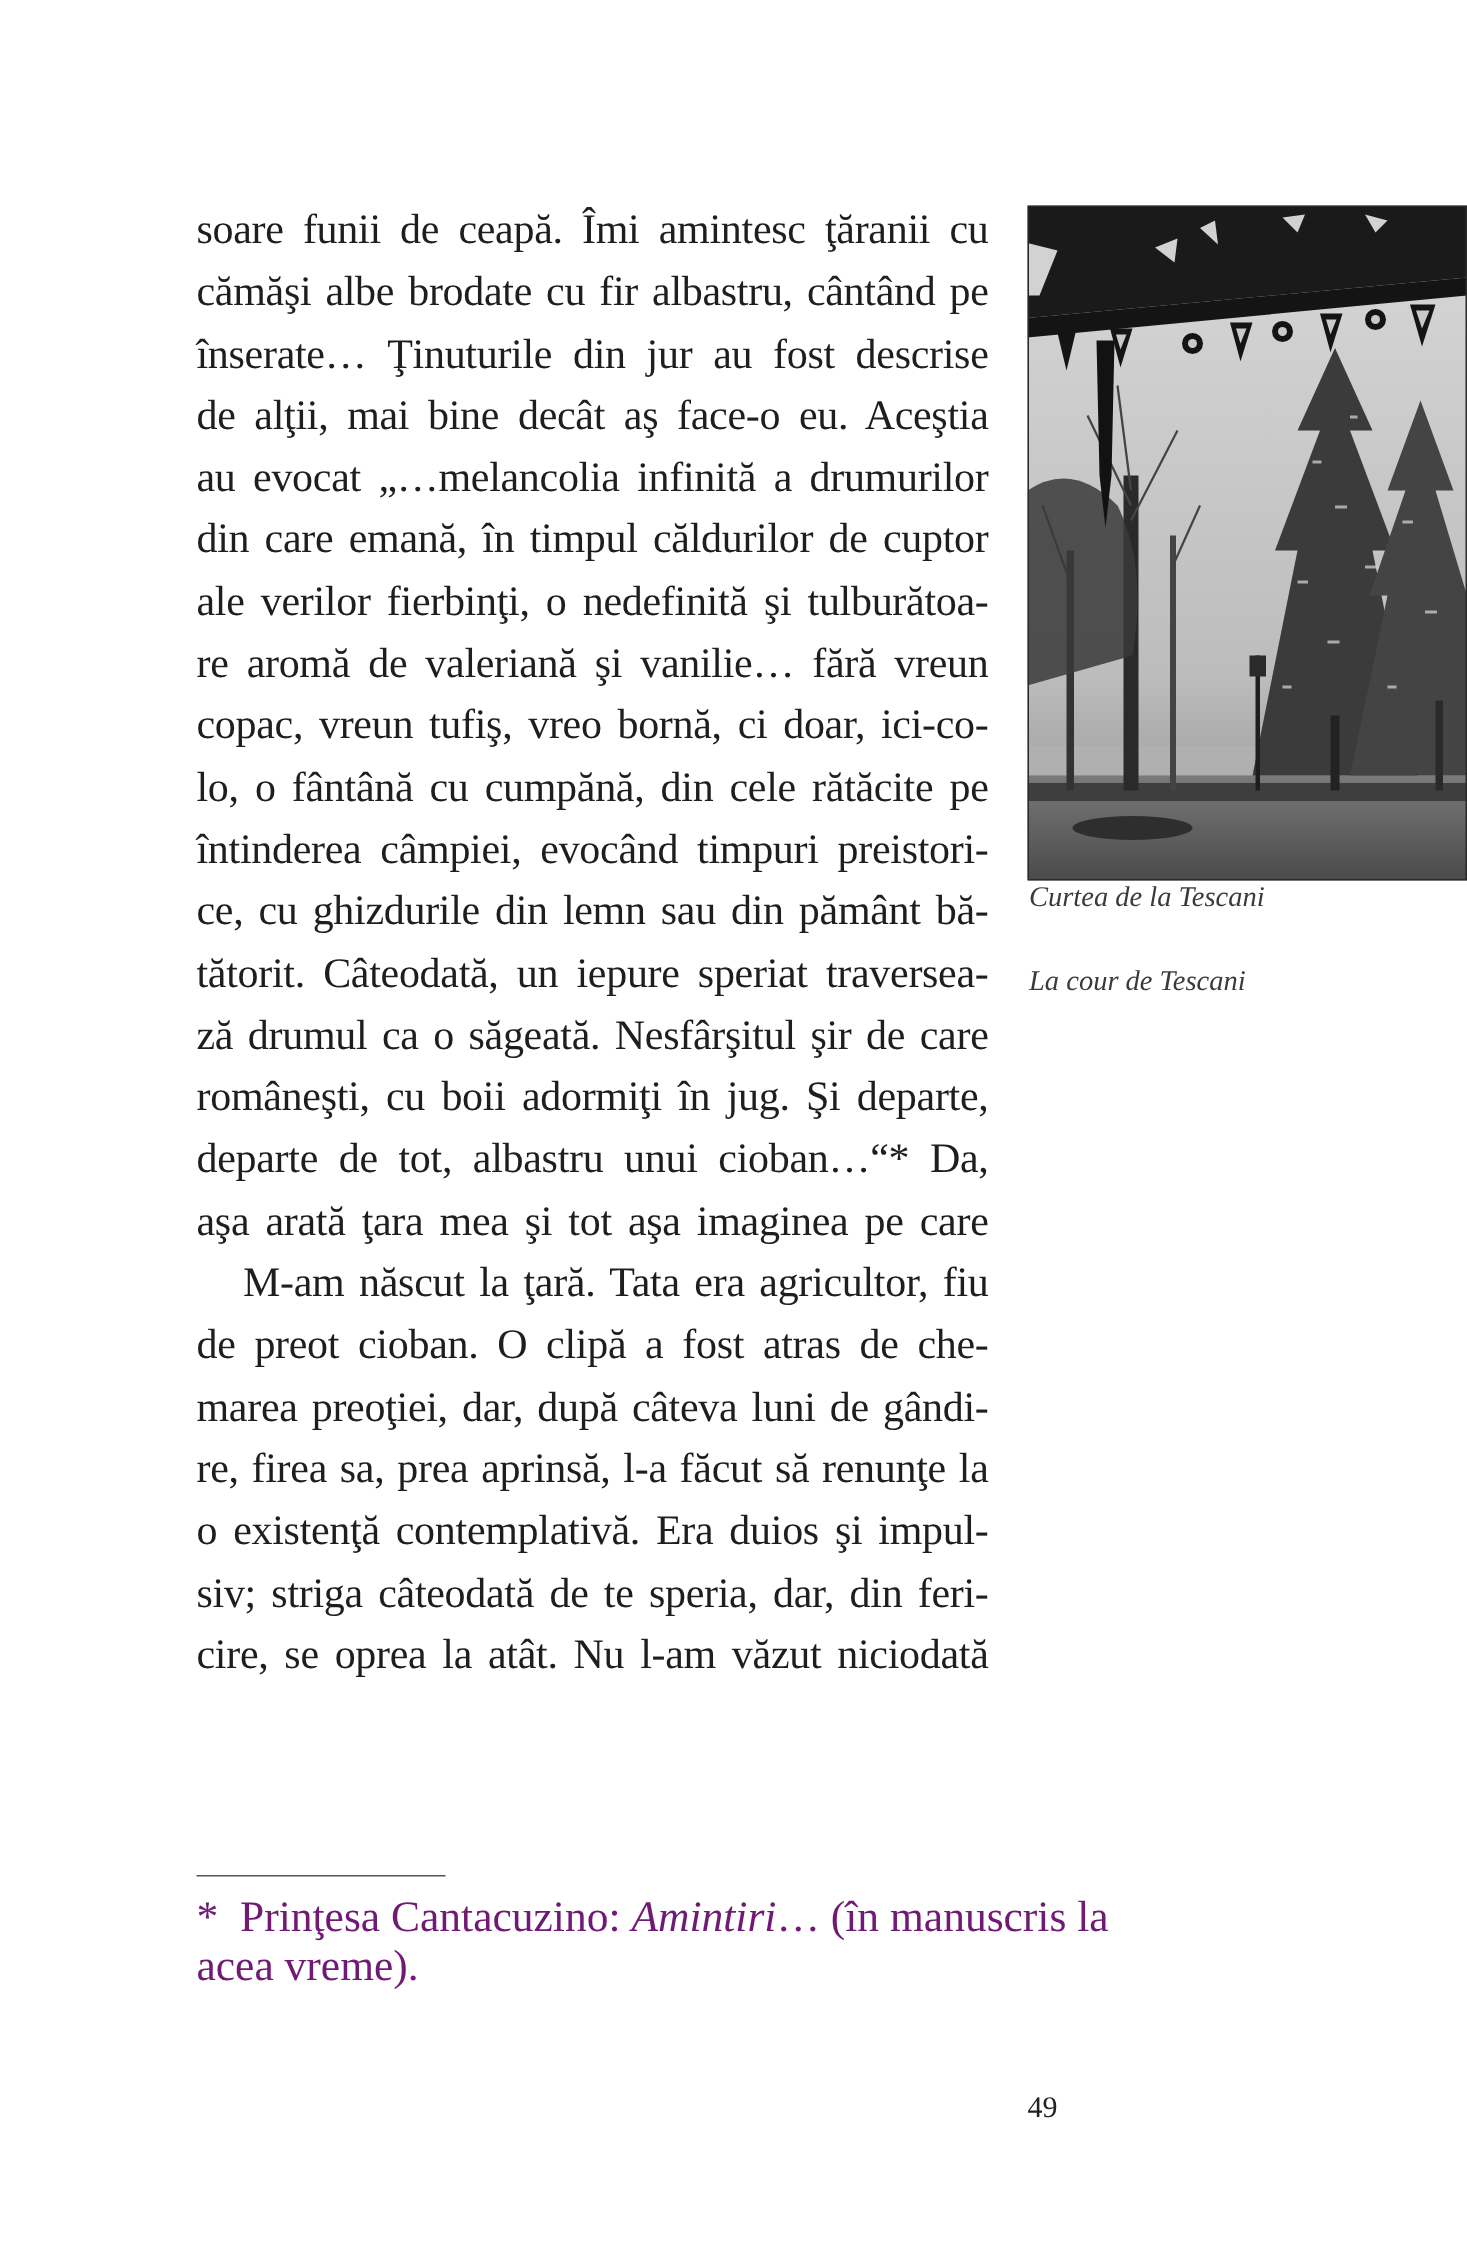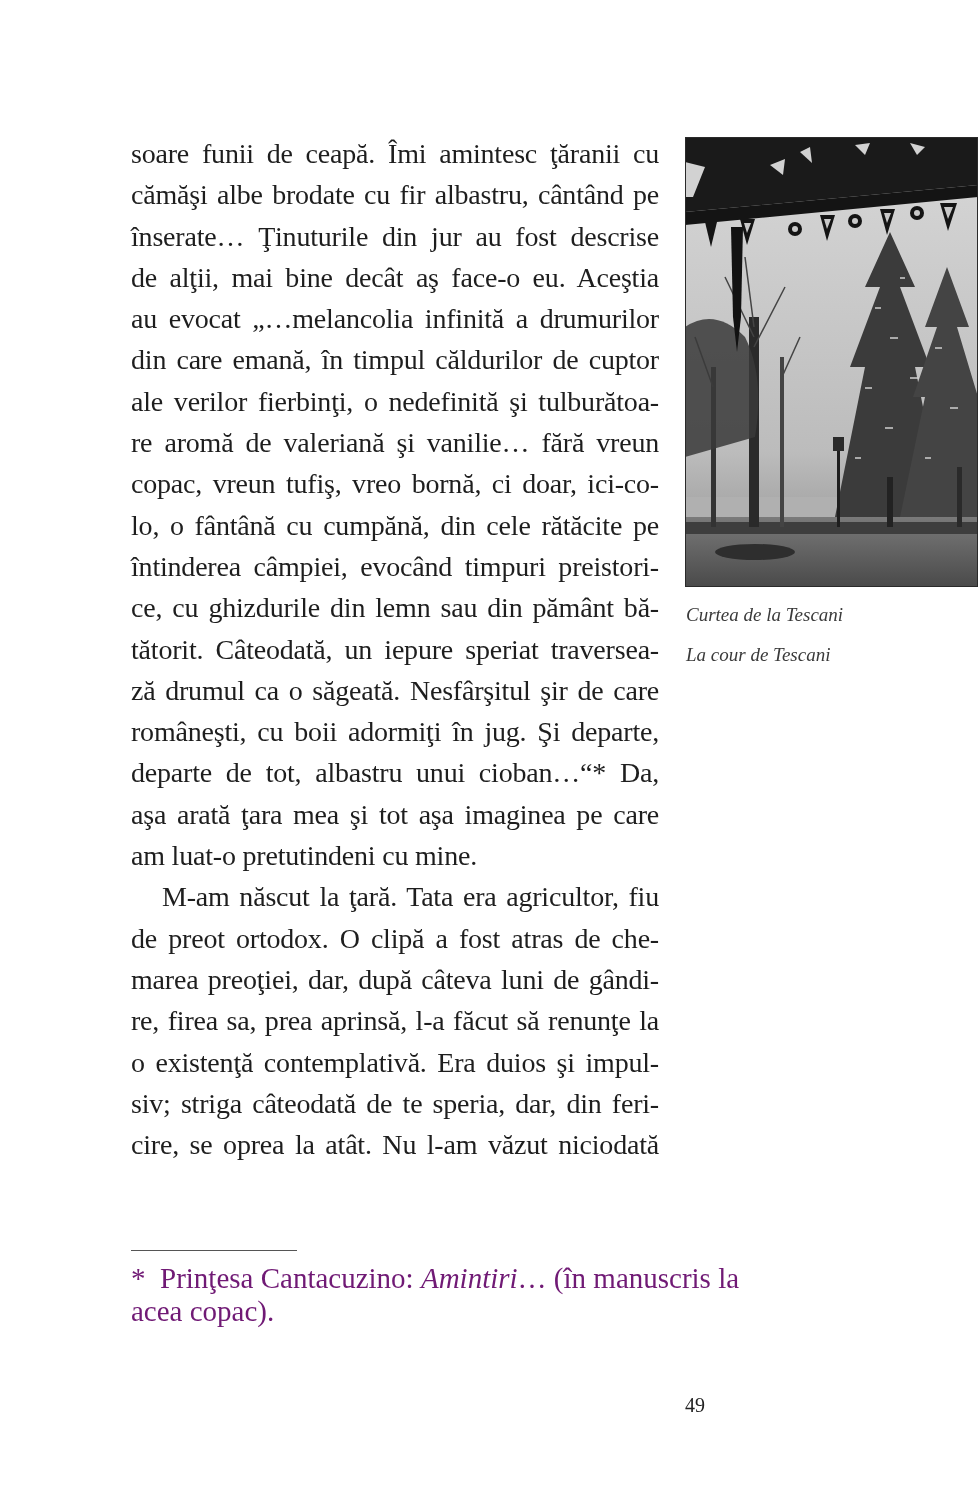--- a/index.html
+++ b/index.html
@@ -60,21 +60,21 @@
     }
     
     .caption {
       position: absolute;
       left: 686px;
       font-style: italic;
       font-size: 19px;
       color: #3a3a3a;
       white-space: nowrap;
     }
-    .caption.ro { top: 604px; }
+    .caption.ro { top: 588px; }
     .caption.fr { top: 644px; }
     
     .fn-rule {
       position: absolute;
       left: 131px;
       top: 1250px;
       width: 166px;
       height: 0;
       border-top: 1.5px solid #555;
     }
@@ -121,24 +121,23 @@
     <span class="line">re aromă de valeriană şi vanilie… fără vreun</span>
     <span class="line">copac, vreun tufiş, vreo bornă, ci doar, ici-co-</span>
     <span class="line">lo, o fântână cu cumpănă, din cele rătăcite pe</span>
     <span class="line">întinderea câmpiei, evocând timpuri preistori-</span>
     <span class="line">ce, cu ghizdurile din lemn sau din pământ bă-</span>
     <span class="line">tătorit. Câteodată, un iepure speriat traversea-</span>
     <span class="line">ză drumul ca o săgeată. Nesfârşitul şir de care</span>
     <span class="line">româneşti, cu boii adormiţi în jug. Şi departe,</span>
     <span class="line">departe de tot, albastru unui cioban…“* Da,</span>
     <span class="line">aşa arată ţara mea şi tot aşa imaginea pe care</span>
-    <span class="line last">am luat-o pretutindeni cu mine.</span>
 
     <span class="line indent">M-am născut la ţară. Tata era agricultor, fiu</span>
-    <span class="line">de preot ortodox. O clipă a fost atras de che-</span>
+    <span class="line">de preot cioban. O clipă a fost atras de che-</span>
     <span class="line">marea preoţiei, dar, după câteva luni de gândi-</span>
     <span class="line">re, firea sa, prea aprinsă, l-a făcut să renunţe la</span>
     <span class="line">o existenţă contemplativă. Era duios şi impul-</span>
     <span class="line">siv; striga câteodată de te speria, dar, din feri-</span>
     <span class="line">cire, se oprea la atât. Nu l-am văzut niciodată</span>
   </div>
 
   <div class="photo" title="Black and white photo of snow-covered fir trees seen from under a carved wooden porch eave">
     <svg viewBox="0 0 293 450" preserveAspectRatio="none">
       <defs>
@@ -230,18 +229,18 @@
     </svg>
   </div>
 
   <div class="caption ro">Curtea de la Tescani</div>
   <div class="caption fr">La cour de Tescani</div>
 
   <div class="fn-rule"></div>
 
   <div class="footnote">
     <span class="fl"><span>*</span>&nbsp;&nbsp;<span>Prinţesa Cantacuzino:</span> <em>Amintiri</em><span>… (în manuscris la</span></span>
-    <span class="fl last">acea copac).</span>
+    <span class="fl last">acea vreme).</span>
   </div>
 
   <div class="page-number">49</div>
 
 </div>
 
 </body></html>

